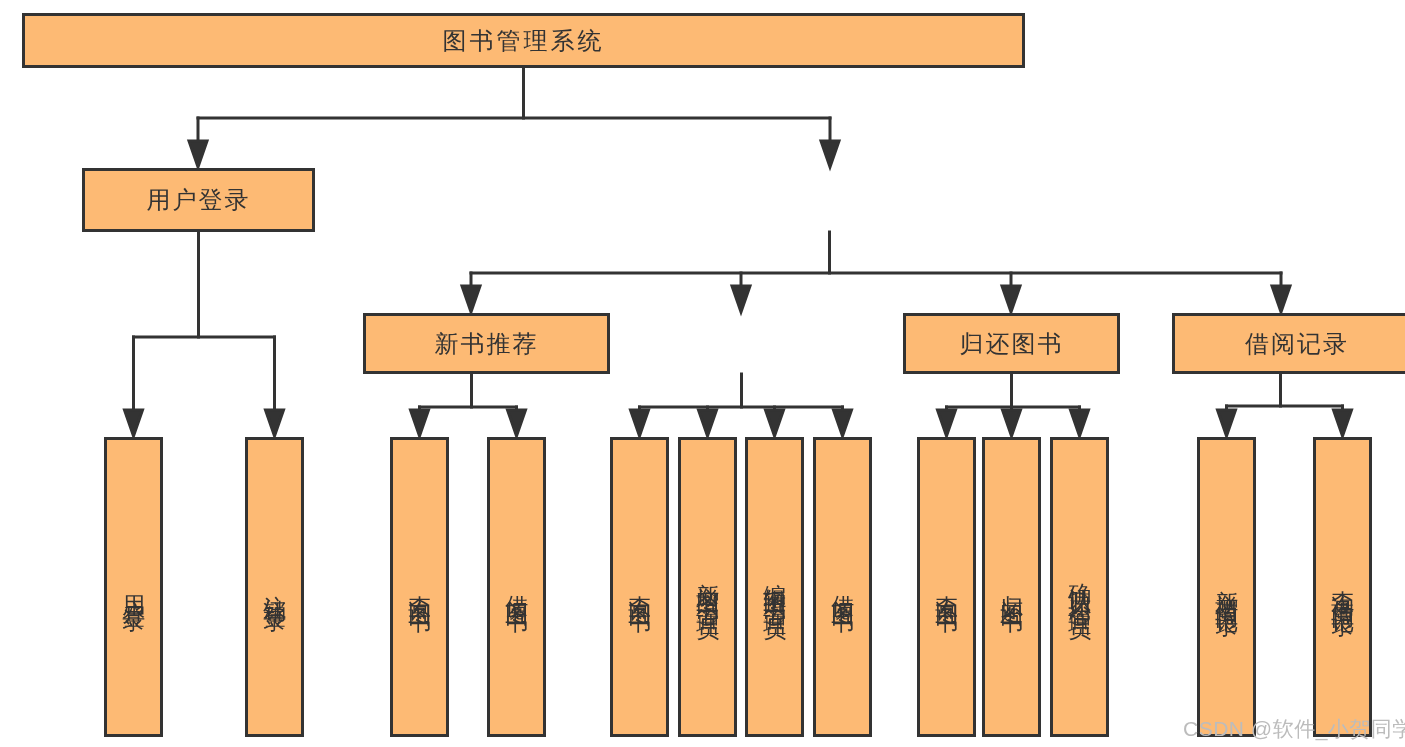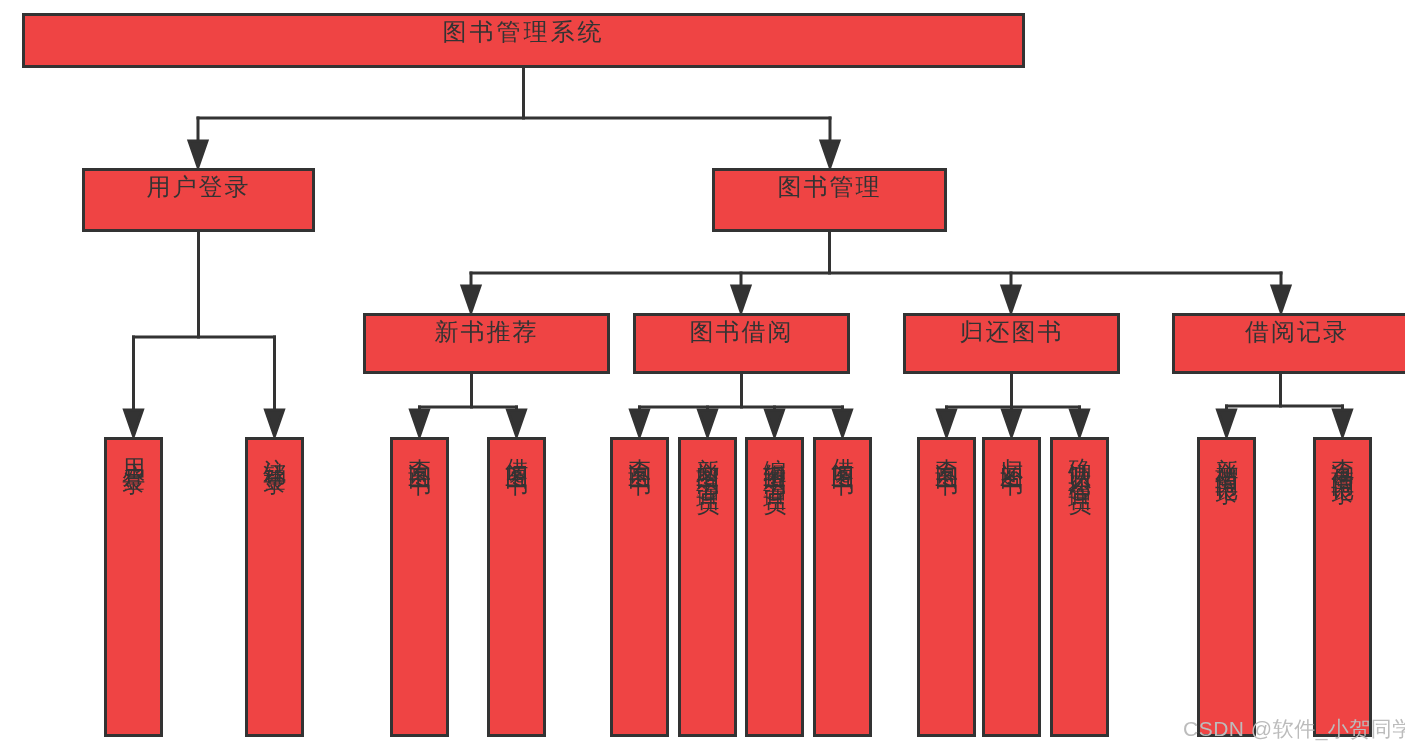--- a/index.html
+++ b/index.html
@@ -6,24 +6,24 @@
   .canvas{
     position:relative;
     width:1405px;height:747px;
     background:#ffffff;
     font-family:"Liberation Sans","DejaVu Sans",sans-serif;
     overflow:hidden;
   }
   .connectors{position:absolute;left:0;top:0;width:1405px;height:747px;z-index:1;}
   .box{
     position:absolute;
-    background:#ef4444;
+    background:#fdba74;
     border:3px solid #333333;
     box-sizing:border-box;
-    display:flex;align-items:flex-start;justify-content:center;
+    display:flex;align-items:center;justify-content:center;
     color:#333333;
     z-index:2;
   }
   .h-label{font-size:24px;letter-spacing:2px;white-space:nowrap;}
   .root-label{font-size:24px;letter-spacing:3px;}
   .leaf{width:59px;height:300px;top:437px;}
   .v-text{
     writing-mode:vertical-rl;
     font-size:23px;
     letter-spacing:5px;
@@ -107,29 +107,23 @@
     <polygon points="1333.5,410 1351.5,410 1342.5,436"></polygon>
   </svg>
 
   <div class="box" style="left:22px;top:13px;width:1003px;height:55px">
     <span class="root-label">图书管理系统</span>
   </div>
 
   <div class="box" style="left:82px;top:168px;width:233px;height:64px">
     <span class="h-label">用户登录</span>
   </div>
-  <div class="box" style="left:712px;top:168px;width:235px;height:64px">
-    <span class="h-label">图书管理</span>
-  </div>
 
   <div class="box" style="left:363px;top:313px;width:247px;height:61px">
     <span class="h-label">新书推荐</span>
-  </div>
-  <div class="box" style="left:633px;top:313px;width:217px;height:61px">
-    <span class="h-label">图书借阅</span>
   </div>
   <div class="box" style="left:903px;top:313px;width:217px;height:61px">
     <span class="h-label">归还图书</span>
   </div>
   <div class="box" style="left:1172px;top:313px;width:250px;height:61px">
     <span class="h-label">借阅记录</span>
   </div>
 
   <div class="box leaf" style="left:104px">
     <span class="v-text">用户登录</span>

